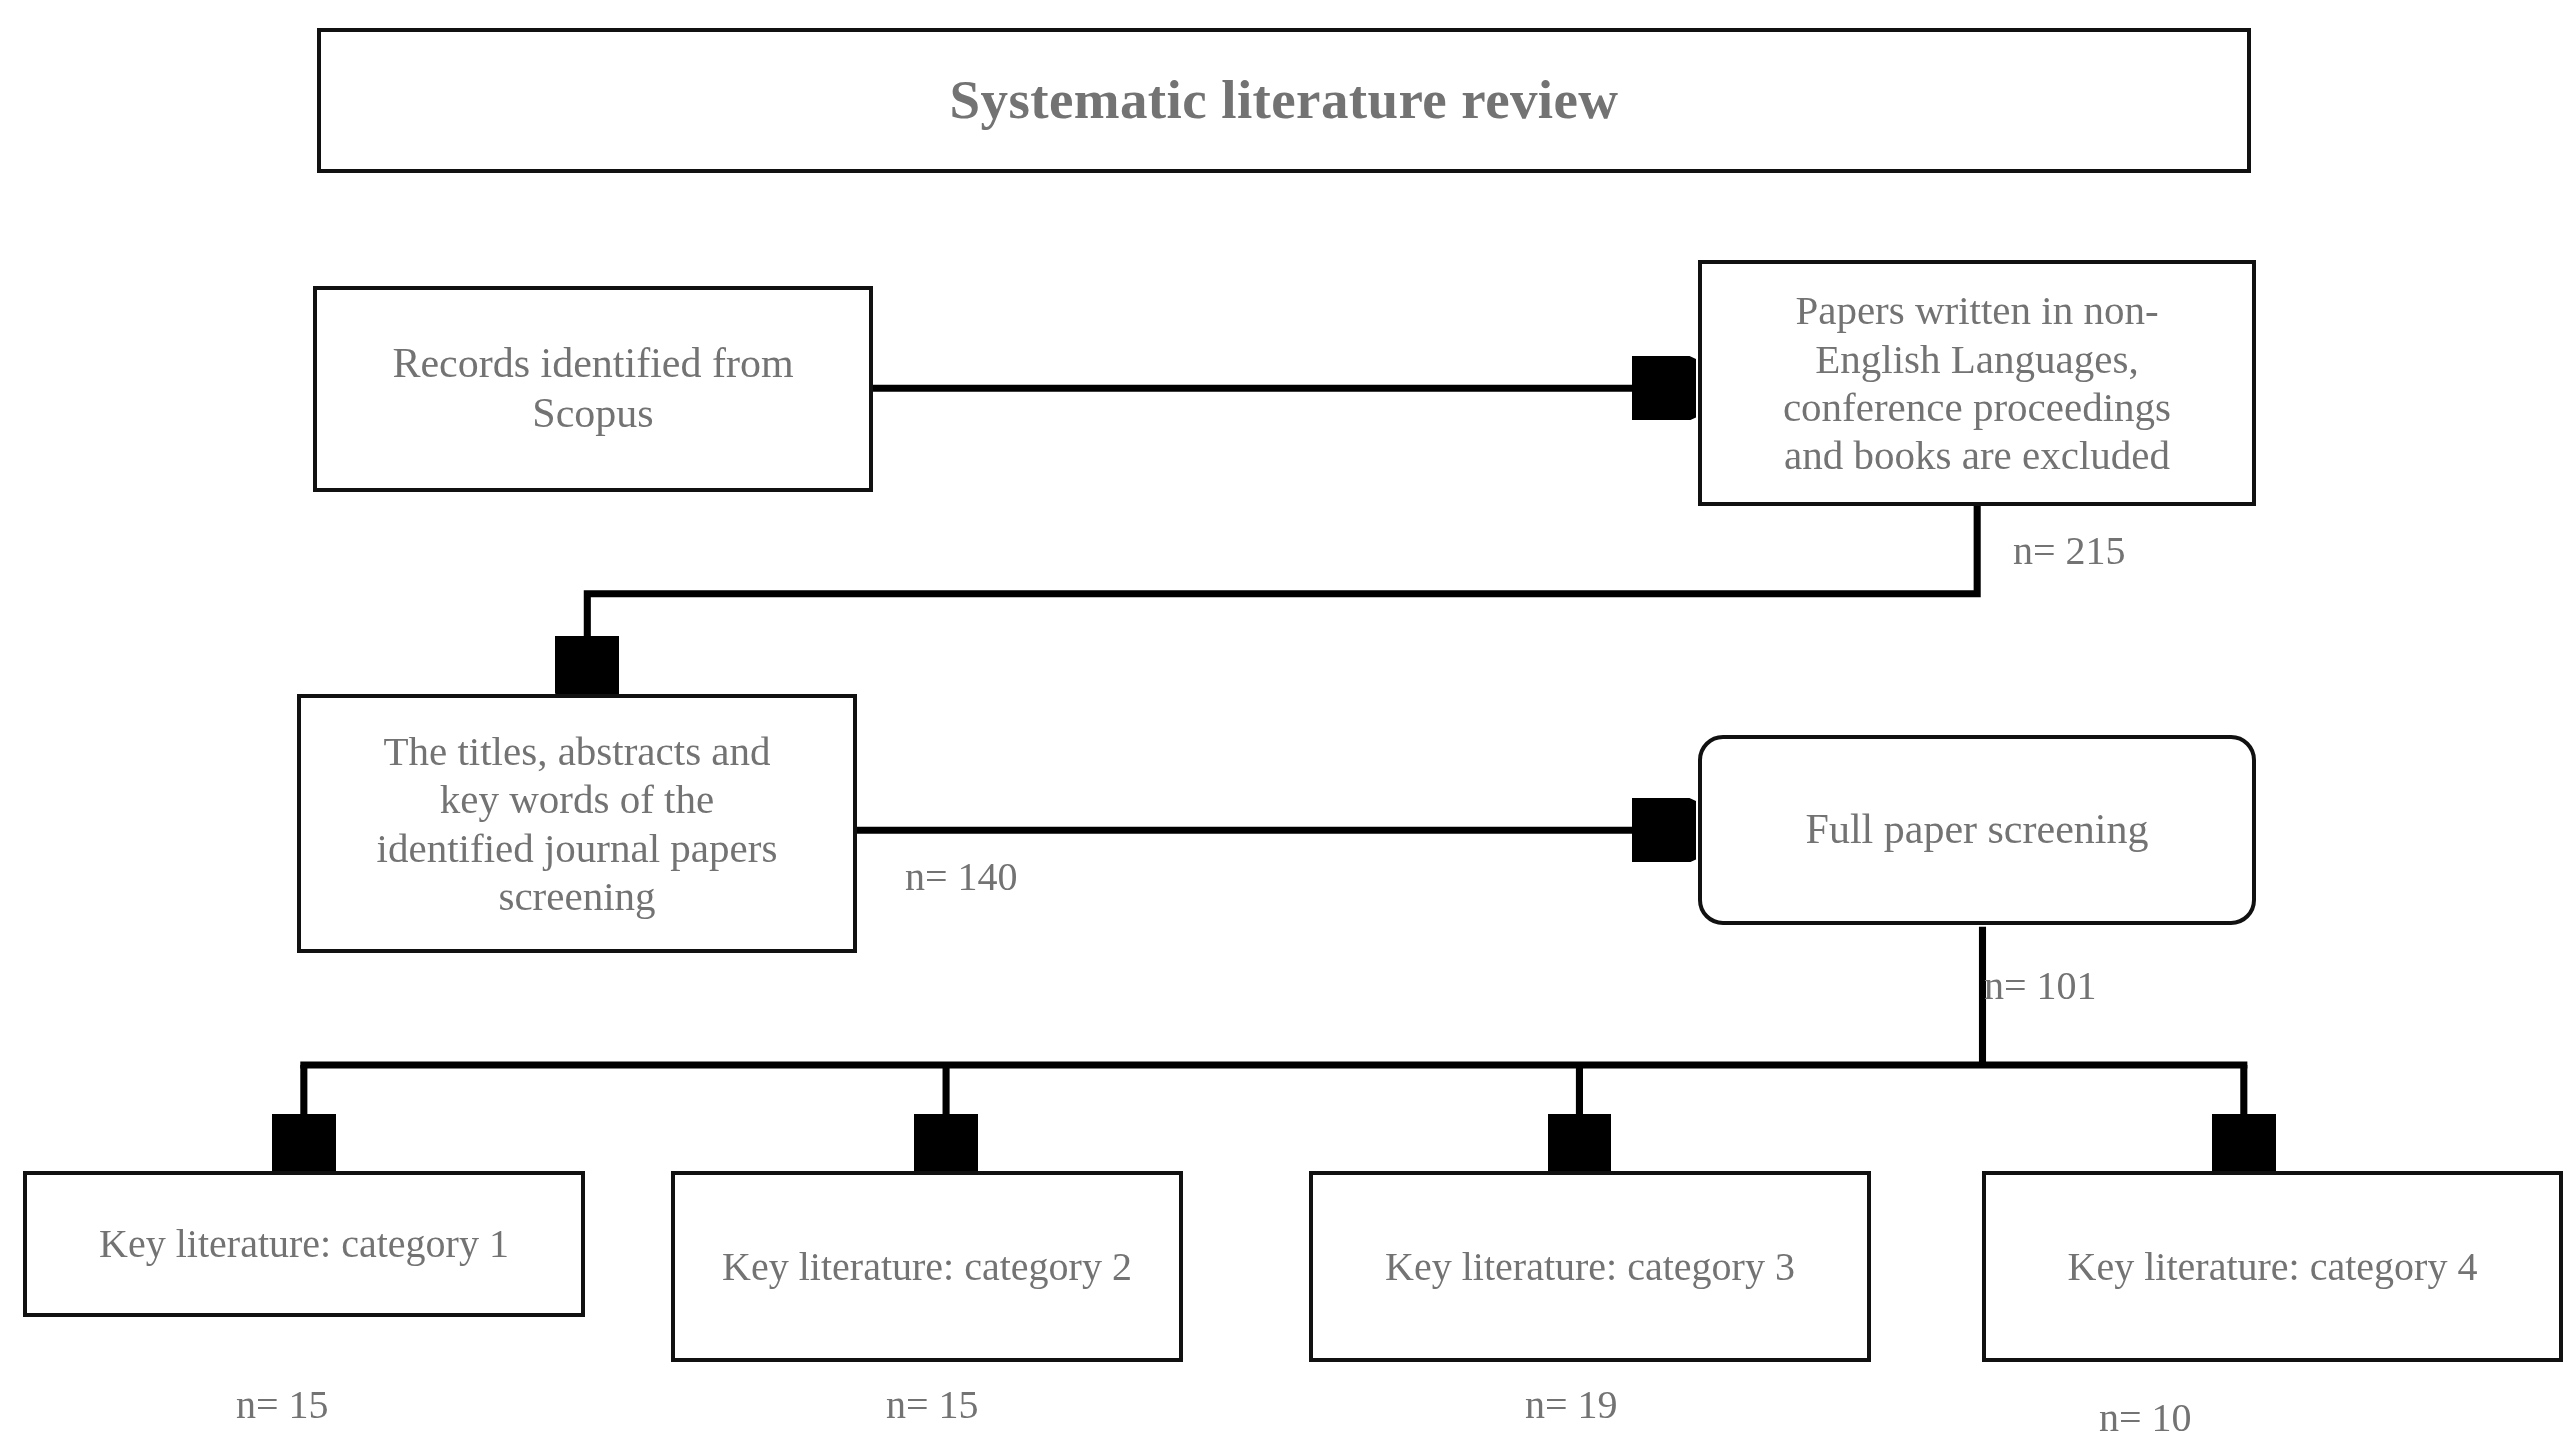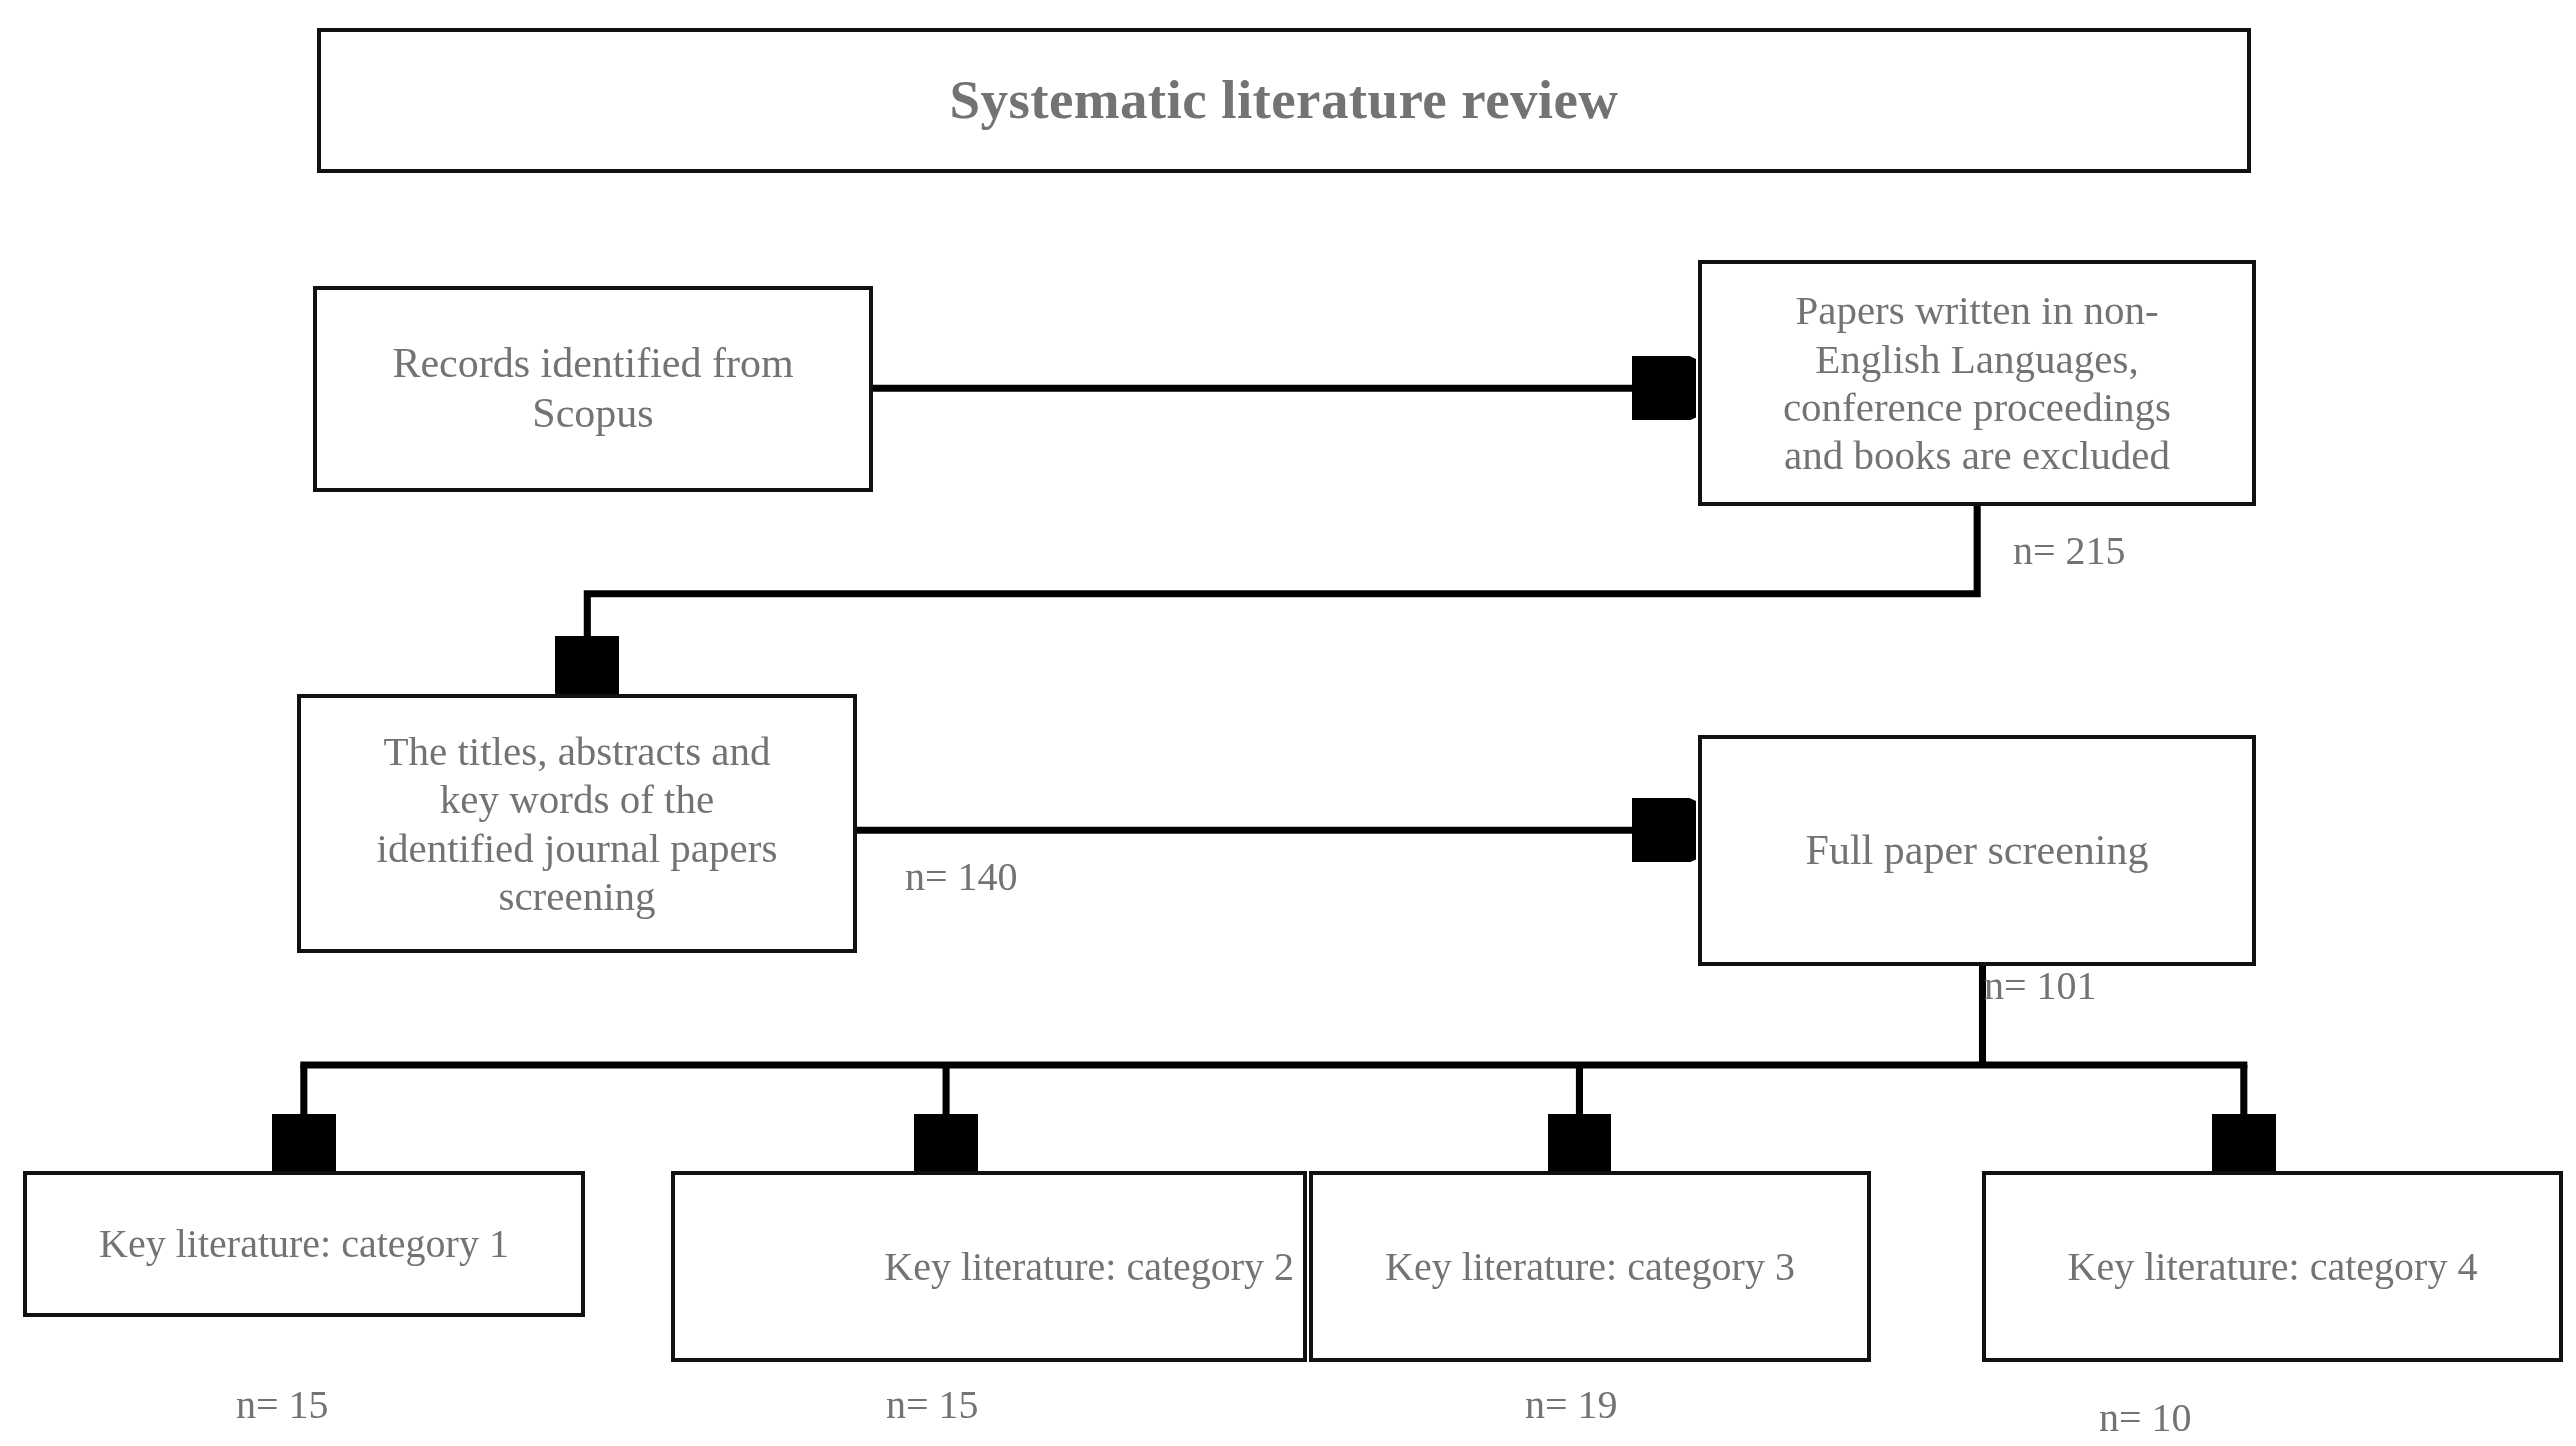--- a/index.html
+++ b/index.html
@@ -105,32 +105,32 @@
 
   <div class="node" style="left:297px; top:694px; width:560px; height:259px; font-size:41px;">
     <span class="node-inner">The titles, abstracts and
 key words of the
 identified journal papers
 screening</span>
   </div>
 
   <div class="nlabel" style="left:905px; top:857px;">n= 140</div>
 
-  <div class="node" style="left:1698px; top:735px; width:558px; height:231px;">
+  <div class="node" style="left:1698px; top:735px; width:558px; height:190px;border-radius:25px;">
     <span class="node-inner">Full paper screening</span>
   </div>
 
   <div class="nlabel" style="left:1984px; top:937px;margin-top:29px;">n= 101</div>
 
   <div class="node" style="left:23px; top:1171px; width:562px; height:146px; font-size:40px;">
     <span class="node-inner">Key literature: category 1</span>
   </div>
   <div class="nlabel" style="left:236px; top:1385px;">n= 15</div>
 
-  <div class="node" style="left:671px; top:1171px; width:636px; height:191px; font-size:40px;text-align:right;">
+  <div class="node" style="left:671px; top:1171px; width:512px; height:191px; font-size:40px;">
     <span class="node-inner">Key literature: category 2</span>
   </div>
   <div class="nlabel" style="left:886px; top:1385px;">n= 15</div>
 
   <div class="node" style="left:1309px; top:1171px; width:562px; height:191px; font-size:40px;">
     <span class="node-inner">Key literature: category 3</span>
   </div>
   <div class="nlabel" style="left:1525px; top:1385px;">n= 19</div>
 
   <div class="node" style="left:1982px; top:1171px; width:581px; height:191px; font-size:40px;">

